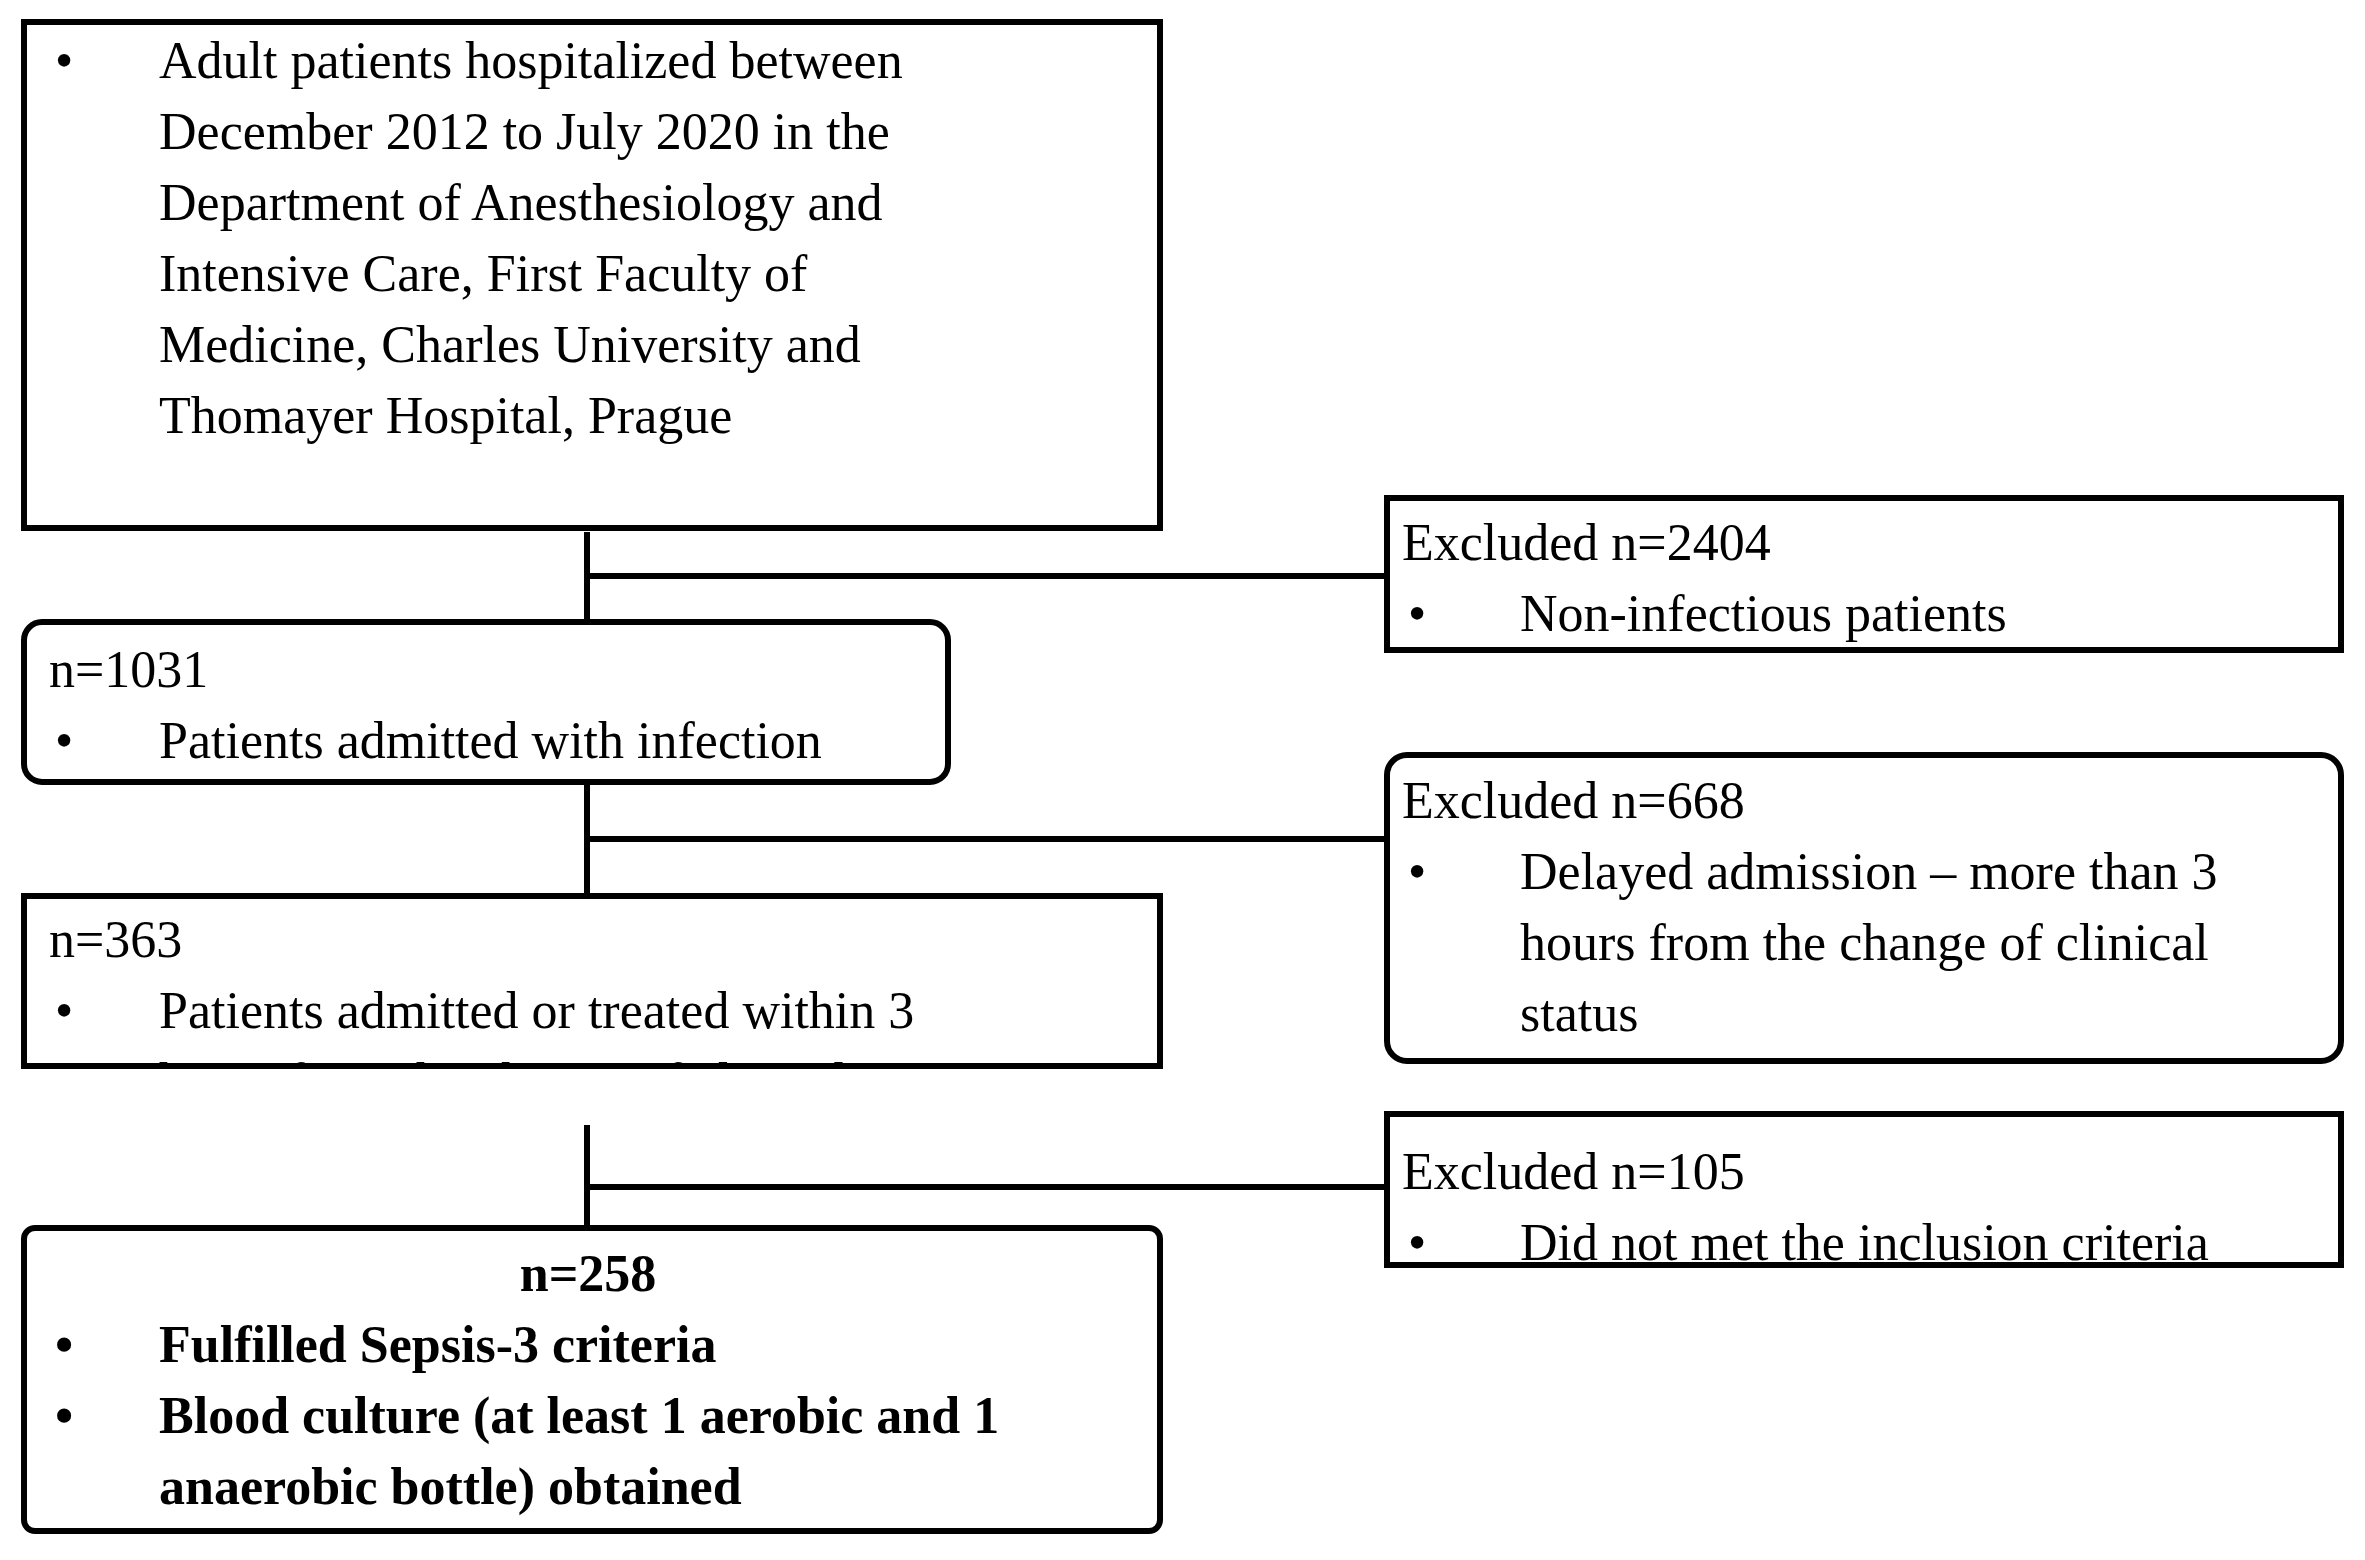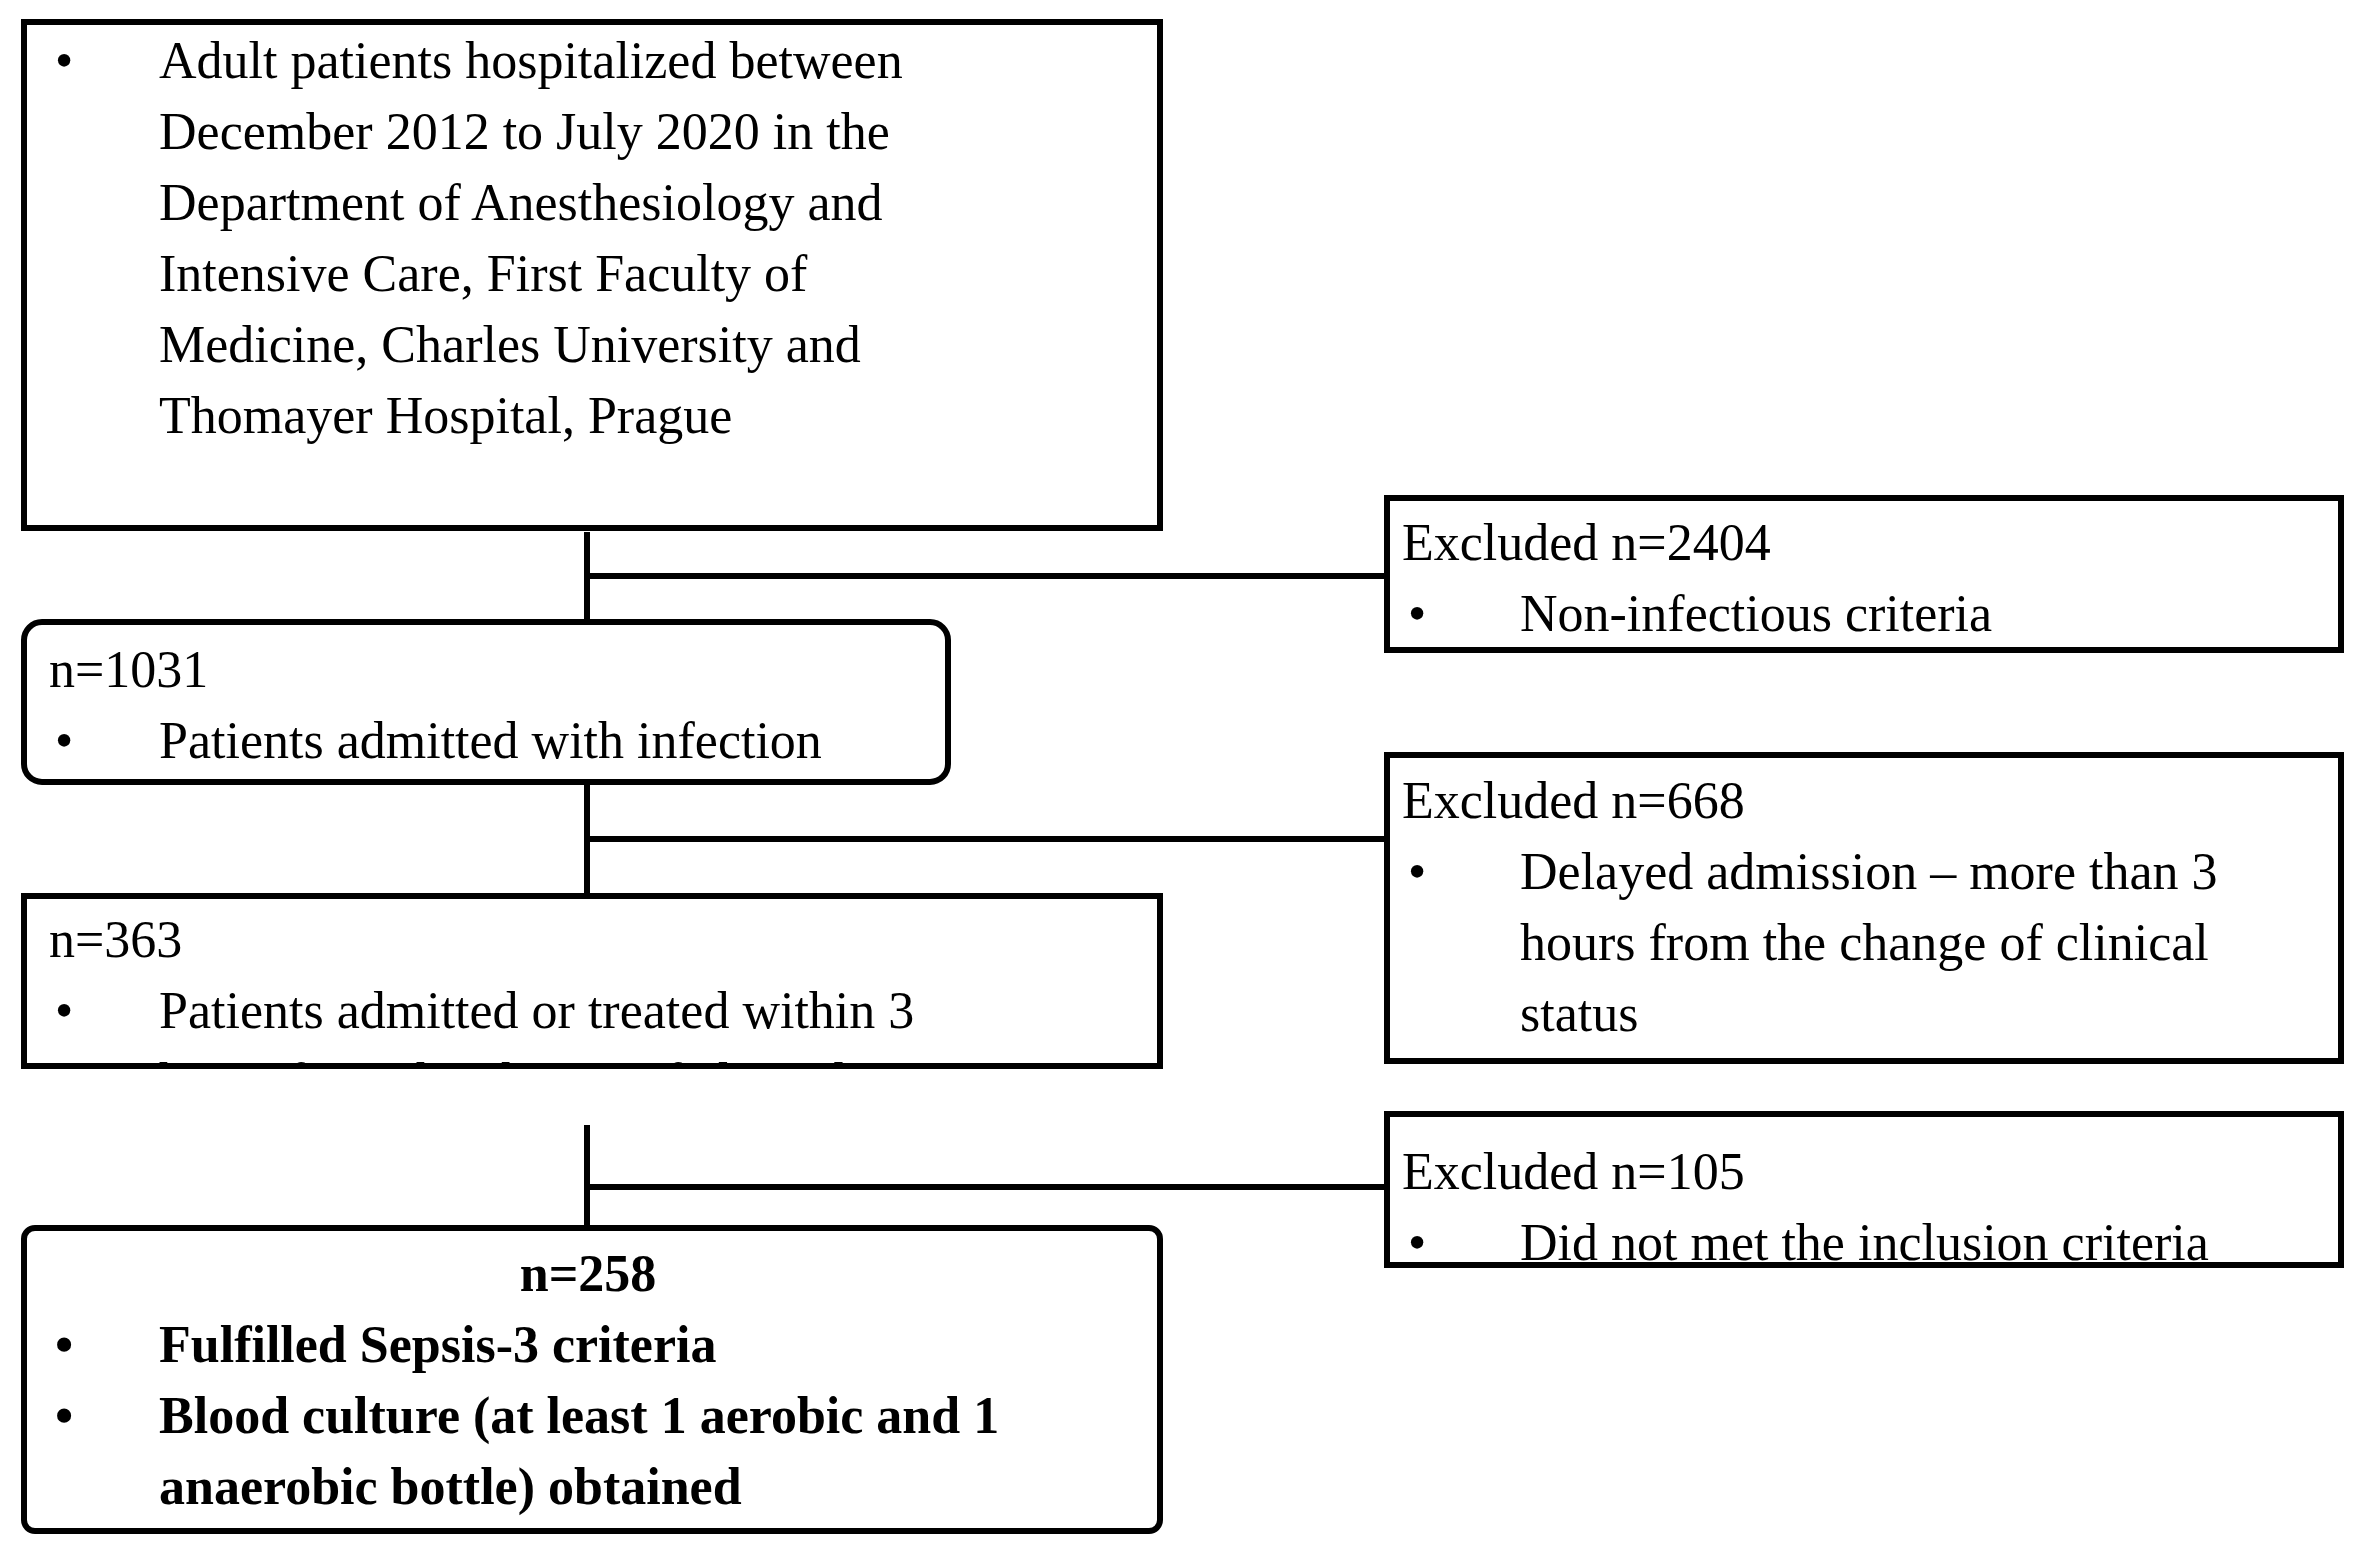--- a/index.html
+++ b/index.html
@@ -42,21 +42,21 @@
   #box1 .box-inner { padding-top: 0px; }
   #box2 { left: 21px;  top: 619px;  width: 930px; height: 166px; border-radius: 21px; }
   #box2 .box-inner { padding-top: 9px; }
   #box3 { left: 21px;  top: 893px; width: 1142px; height: 176px; }
   #box3 .box-inner { padding-top: 4.5px; }
   #box4 { left: 21px;  top: 1225px; width: 1142px; height: 309px; border-radius: 14px; }
   #box4 .box-inner { padding-top: 7.4px; }
   
   #excl1 { left: 1384px; top: 495px;  width: 960px; height: 158px; }
   #excl1 .excl-inner { padding-top: 6px; }
-  #excl2 { left: 1384px; top: 752px; width: 960px; height: 312px; }
+  #excl2 { left: 1384px; top: 752px; width: 960px; height: 312px; border-radius: 23px; }
   #excl2 .excl-inner { padding-top: 7.4px; }
   #excl3 { left: 1384px; top: 1111px; width: 960px; height: 157px; }
   #excl3 .excl-inner { padding-top: 19px; }
   
   #v1 { left: 584px; top: 532px;  width: 6px;    height: 89px; }
   #h1 { left: 587px; top: 573px;  width: 798px; height: 6px; }
   #v2 { left: 584px; top: 785px; width: 6px;    height: 111px; }
   #h2 { left: 587px; top: 836px; width: 798px; height: 6px; }
   #v3 { left: 584px; top: 1125px; width: 6px;    height: 104px; }
   #h3 { left: 587px; top: 1184px; width: 798px; height: 6px; }
@@ -78,21 +78,21 @@
 Thomayer Hospital, Prague</span>
       </div>
     </div>
   </div>
 
   <div class="box excl" id="excl1">
     <div class="excl-inner">
       <div class="n-label">Excluded n=2404</div>
       <div class="bullet-row">
         <span class="bullet-marker">•</span>
-        <span class="bullet-text">Non-infectious criteria</span>
+        <span class="bullet-text">Non-infectious patients</span>
       </div>
     </div>
   </div>
 
   <div class="box" id="box2">
     <div class="box-inner">
       <div class="n-label">n=1031</div>
       <div class="bullet-row">
         <span class="bullet-marker">•</span>
         <span class="bullet-text">Patients admitted with infection</span>

